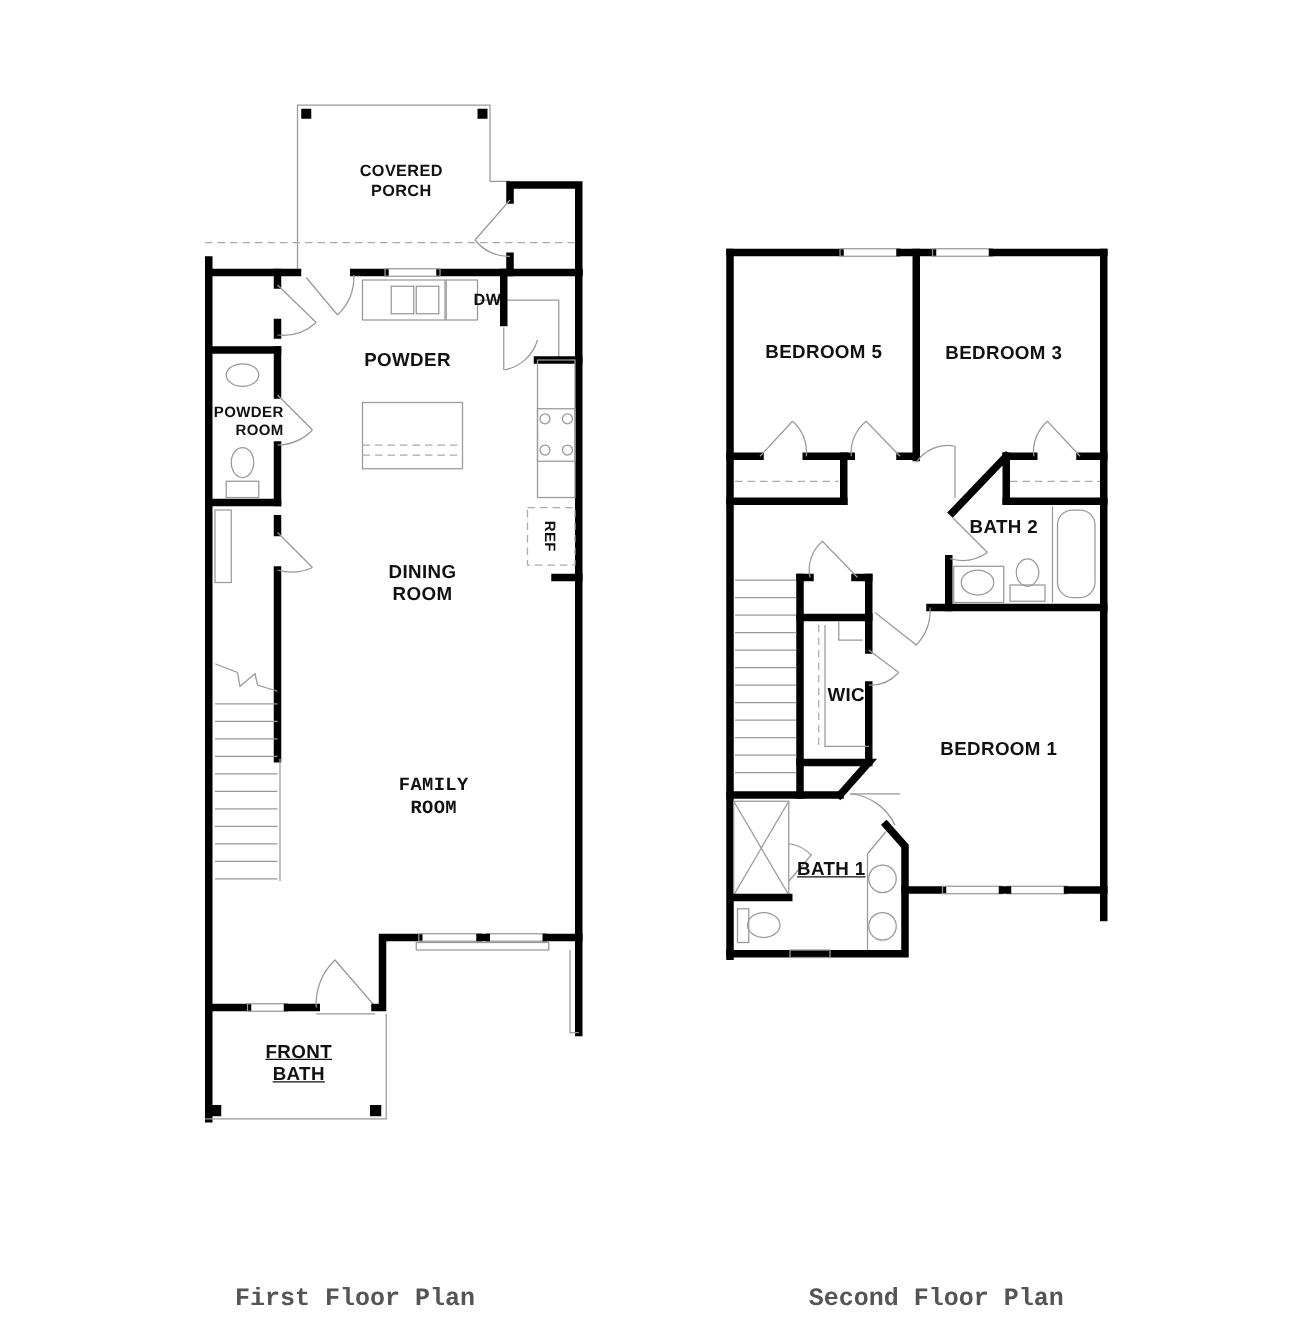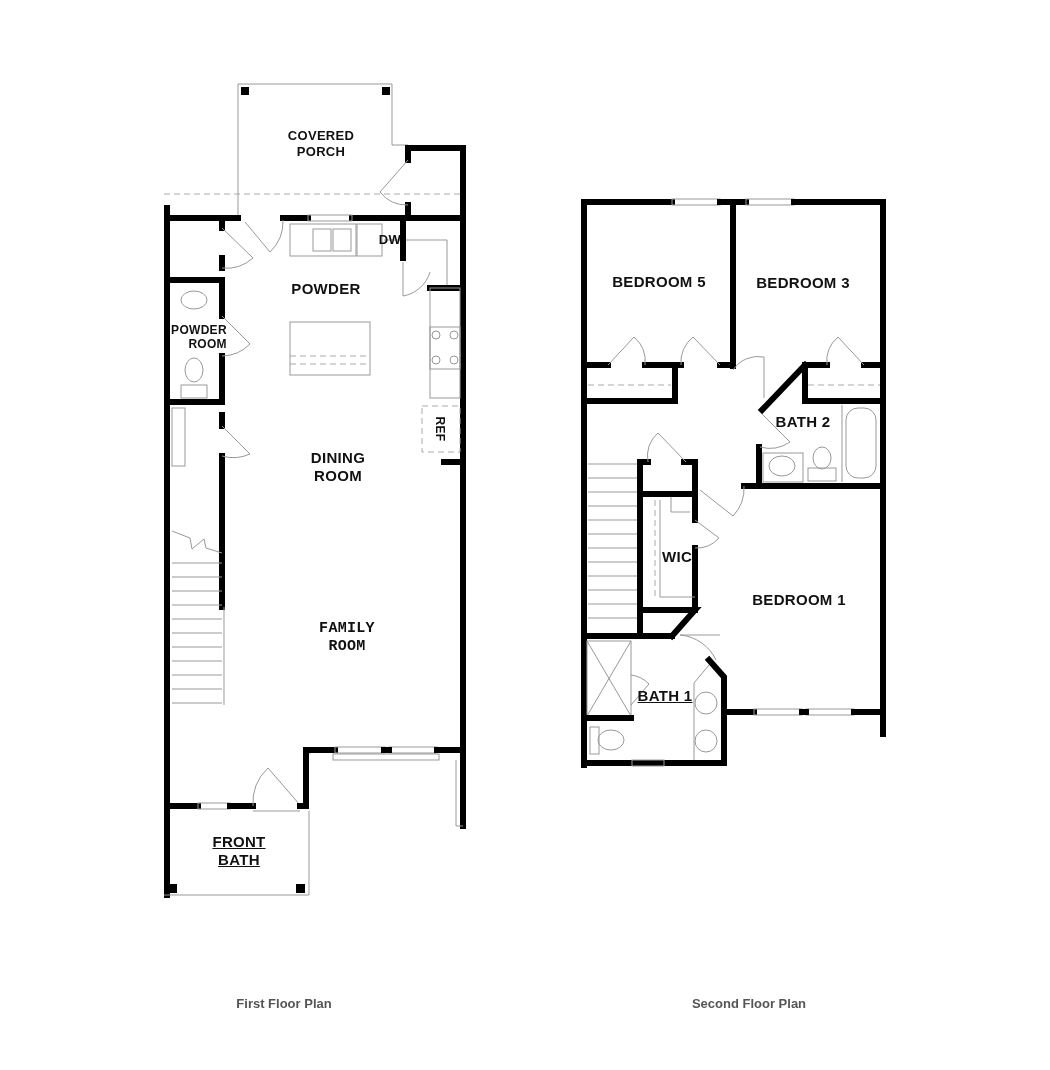--- a/index.html
+++ b/index.html
@@ -3,21 +3,21 @@
 <meta charset="utf-8">
 <style>
   html, body { margin:0; padding:0; background:#ffffff; }
   body { width:1050px; height:1070px; position:relative; overflow:hidden; font-family:"Liberation Sans", sans-serif; }
   svg.plan { position:absolute; left:0; top:0; }
   .room-label { position:absolute; font-family:"Liberation Sans", sans-serif; font-weight:bold; color:#111; text-align:center; line-height:1.2; transform:translate(-50%,-50%); white-space:nowrap; letter-spacing:0.3px; }
   .md { font-size:15px; }
   .sm { font-size:12px; }
   .xs { font-size:13px; }
   .rot { transform:translate(-50%,-50%) rotate(90deg); }
-  .caption { position:absolute; top:996px; font-size:13px; font-weight:bold; color:#555; font-family:Liberation Sans, sans-serif; transform:translateX(-50%); white-space:nowrap; }
+  .caption { position:absolute; top:1028px; font-size:20px; font-weight:bold; color:#555; font-family:Liberation Mono, monospace; transform:translateX(-50%); white-space:nowrap; }
   .wall { stroke:#000; stroke-width:6; fill:none; stroke-linecap:square; }
   .thin { stroke:#999; stroke-width:1; fill:none; }
   .dash { stroke:#aaa; stroke-width:1; fill:none; stroke-dasharray:6 4; }
   .post { fill:#000; }
 </style>
 </head>
 <body>
 
 <svg class="plan" width="1050" height="1070" viewBox="0 0 1050 1070">
 

